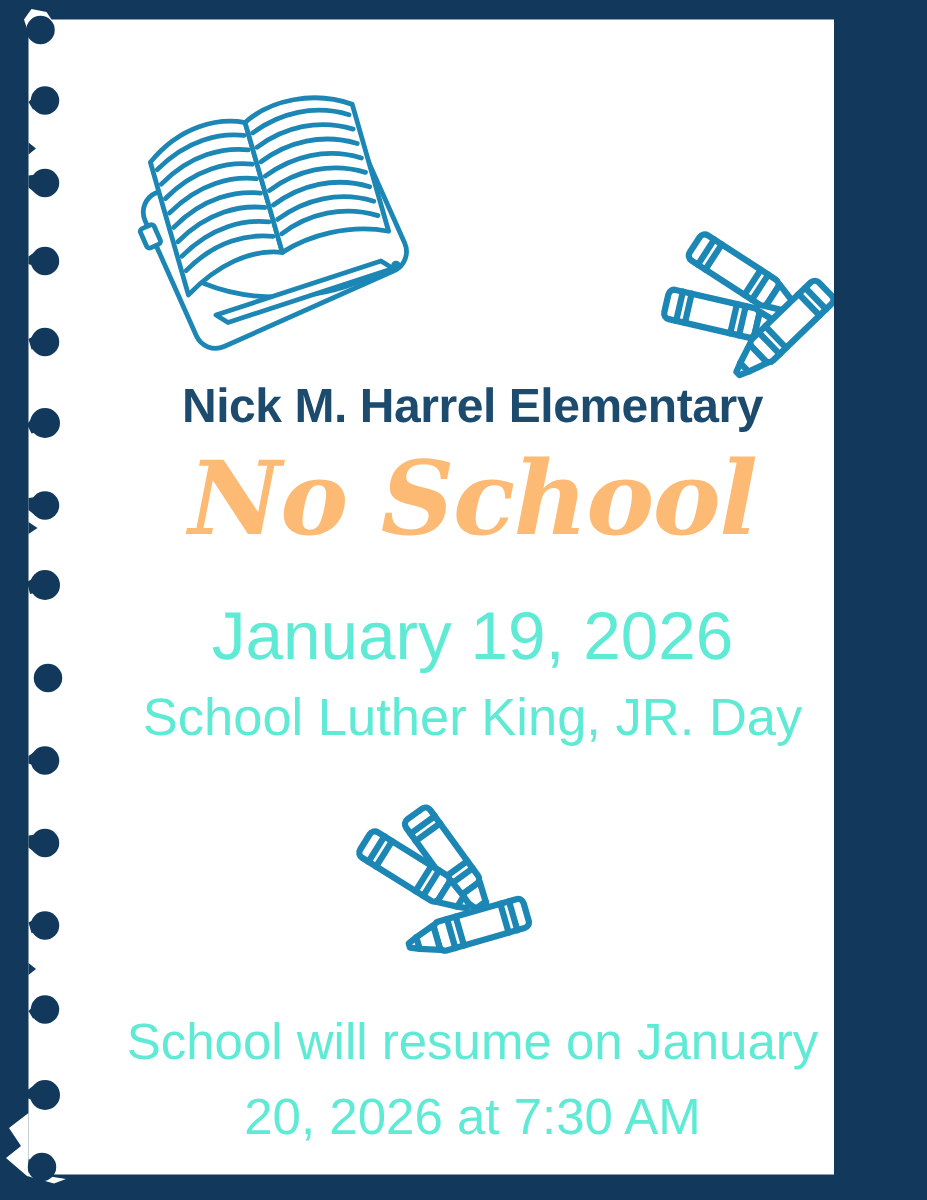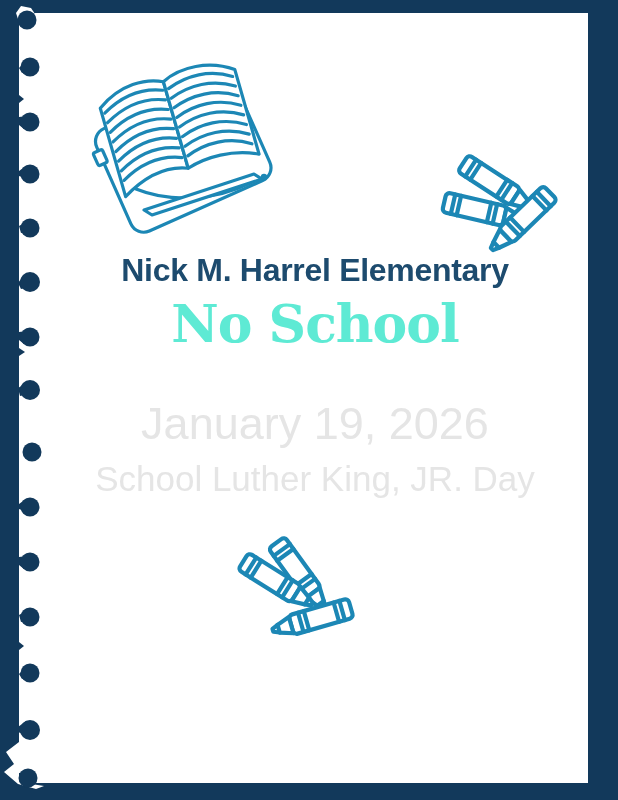--- a/index.html
+++ b/index.html
@@ -1,34 +1,34 @@
 <!DOCTYPE html>
 <html><head>
 <meta charset="utf-8">
 <style>
   html,body{margin:0;padding:0;background:#12395b;}
   .poster{
     position:relative;width:556px;height:800px;background:#12395b;
-    overflow:hidden;font-family:"Liberation Sans",sans-serif;padding-left:32px;
+    overflow:hidden;font-family:"Liberation Sans",sans-serif;
   }
   .paper{
     position:absolute;left:19px;top:13px;width:592px;height:770px;
     background:#ffffff;
   }
   .edge-svg,.art{position:absolute;}
   .textline{
     position:absolute;left:19px;width:592px;text-align:center;
-    color:#e5e5e5;
+    color:#5eead4;
   }
   .school-name{
     top:252px;font-size:32px;font-weight:bold;letter-spacing:-0.3px;color:#1d4b6e;
   }
   .headline{
-    top:293px;font-size:52px;font-weight:bold;
-    font-family:"DejaVu Serif",serif;color:#5eead4;letter-spacing:-1px;
+    top:293px;font-size:68px;font-weight:bold;font-style:italic;
+    font-family:"DejaVu Serif",serif;color:#fdba74;letter-spacing:-1px;
   }
   .event-date{ top:398px;font-size:45px;font-weight:300; }
   .holiday{ top:459px;font-size:35px;font-weight:300; }
   .resume{ top:670px;font-size:34px;font-weight:300;line-height:50px; }
   .resume span{display:block;}
 </style>
 </head>
 <body>
 
 <div class="poster">
@@ -133,14 +133,18 @@
   </svg>
 
   <div class="textline school-name">Nick M. Harrel Elementary</div>
 
   <div class="textline headline">No School</div>
 
   <div class="textline event-date">January 19, 2026</div>
 
   <div class="textline holiday">School Luther King, JR. Day</div>
 
+  <div class="textline resume">
+    <span>School will resume on January</span>
+    <span>20, 2026 at 7:30 AM</span>
+  </div>
 
 </div>
 
 </body></html>

